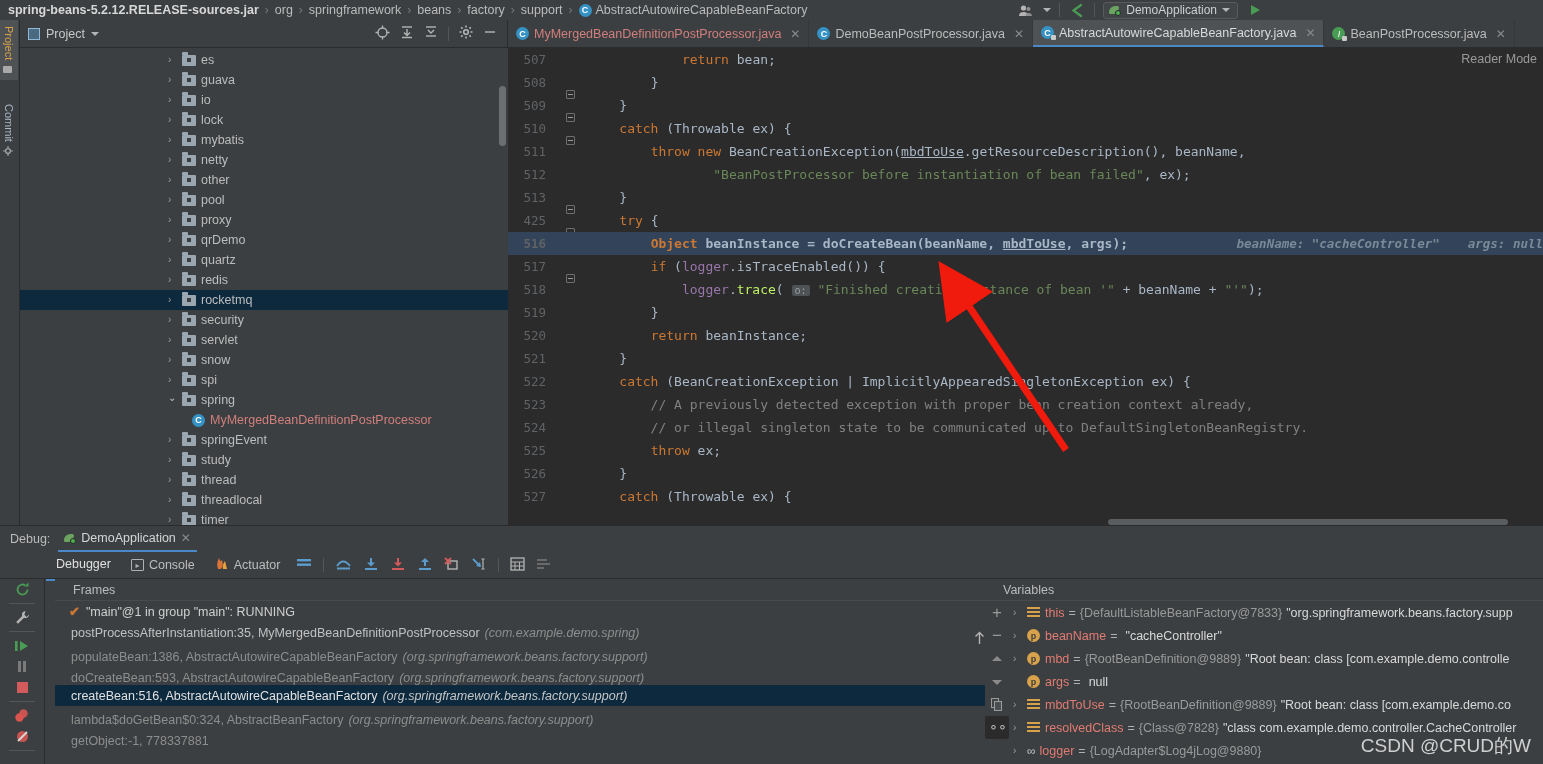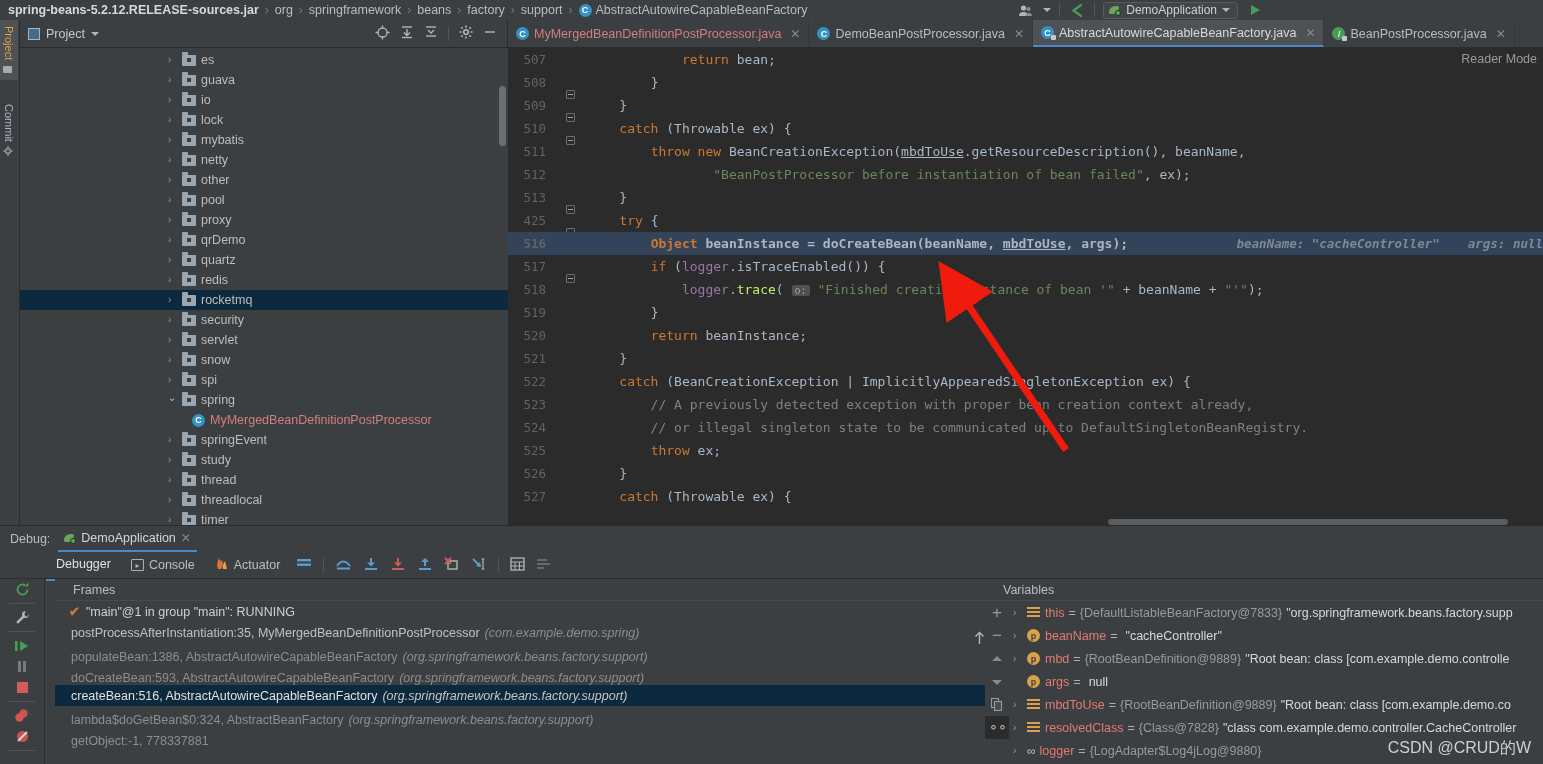--- a/index.html
+++ b/index.html
@@ -278,21 +278,21 @@
   .v-lines-ico i { position:absolute; left:0; width:13px; height:2px; background:#d8a24a; }
   .v-lines-ico i:nth-child(1){top:0;} .v-lines-ico i:nth-child(2){top:4px;} .v-lines-ico i:nth-child(3){top:8px;}
   .v-oo-ico { flex:none; margin-right:5px; color:#c0c0c0; font-size: 12px; letter-spacing:-1px; }
   .vname { color: #e07b72; }
   .veq { color: #b0b0b0; margin: 0 4px; }
   .vref { color: #9a9a9a; }
   .vstr { color: #6a8759; }
   .vval { color: #d8d8d8; margin-left: 4px; }
   .vnull { color: #d8d8d8; }
   .watermark {
-    position: absolute; right: 12px; bottom: 6px; font-size: 16px; color: #cfcfcf;
+    position: absolute; right: 12px; bottom: 6px; font-size: 19px; color: #cfcfcf;
     font-family: "Liberation Sans", sans-serif;
   }
 </style>
 </head>
 <body>
 
 <div class="app">
 
   <div class="topbar">
     <span class="crumb bold">spring-beans-5.2.12.RELEASE-sources.jar</span>

